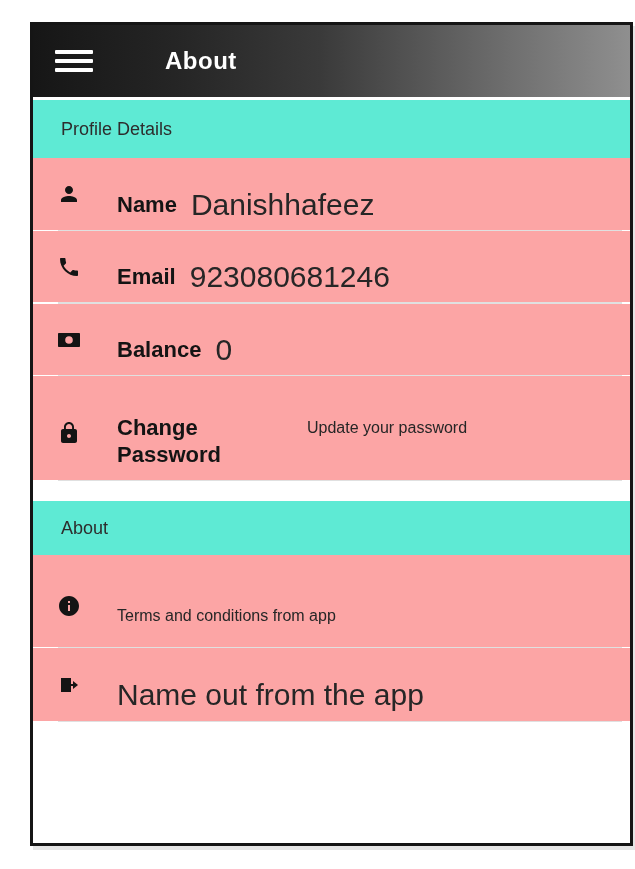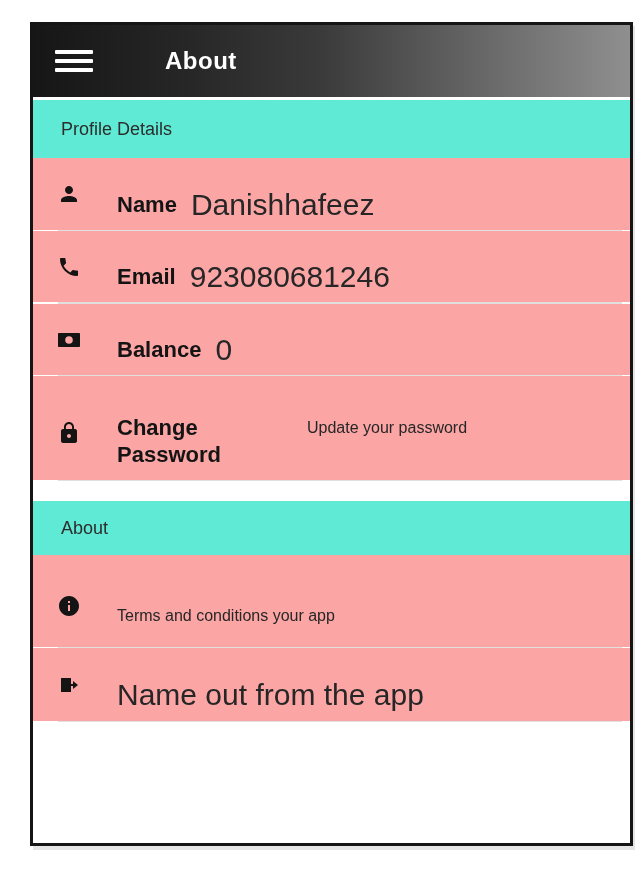--- a/index.html
+++ b/index.html
@@ -112,21 +112,21 @@
         <div class="band small">
           <div class="band-title">About</div>
         </div>
         <div class="row h-terms tall cols">
           <span class="ic">
             <svg viewBox="0 0 24 24">
               <path d="M12 2C6.48 2 2 6.48 2 12s4.48 10 10 10 10-4.48 10-10S17.52 2 12 2zm1 15h-2v-6h2v6zm0-8h-2V7h2v2z"></path>
             </svg>
           </span>
           <div class="content">
-            <div class="desc">Terms and conditions your app</div>
+            <div class="desc">Terms and conditions from app</div>
           </div>
         </div>
         <div class="divider"></div>
         <div class="row h-signout">
           <span class="ic">
             <svg viewBox="0 0 24 24">
               <path d="M4 5h10v14H4zM16 8l5 4-5 4v-3h-5v-2h5z"></path>
             </svg>
           </span>
           <div class="content">

